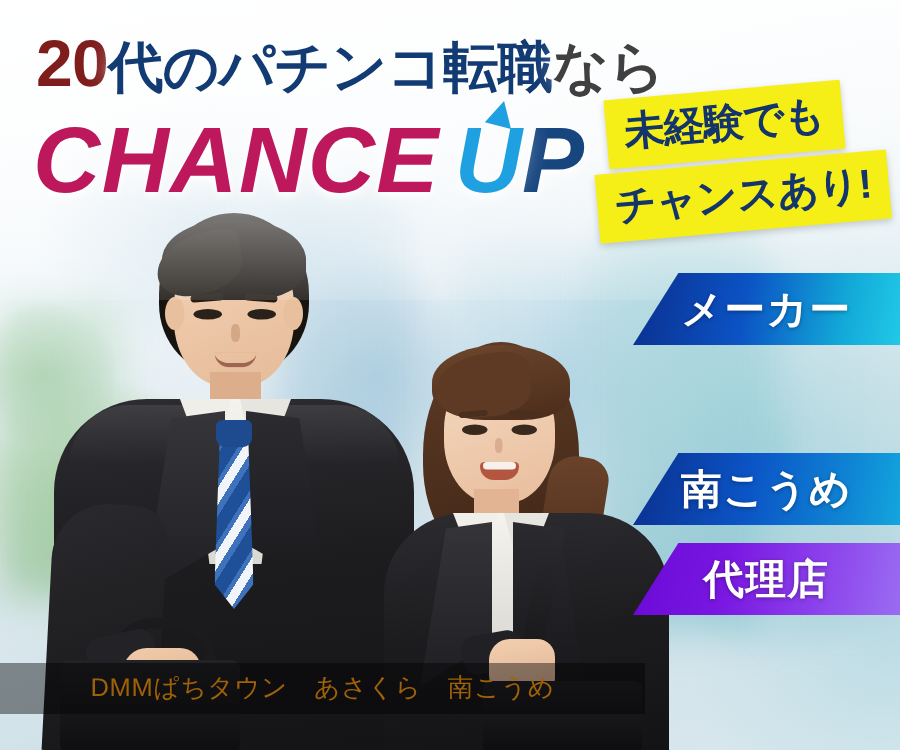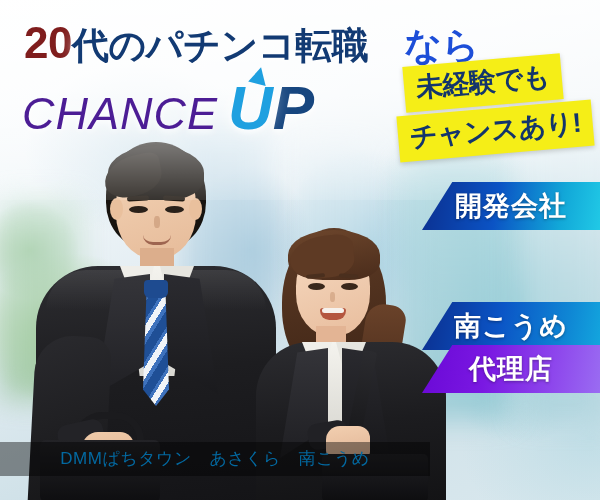--- a/index.html
+++ b/index.html
@@ -124,35 +124,35 @@
     left: 24px;
     top: 18px;
     font-size: 37px;
     font-weight: bold;
     color: #123a73;
     letter-spacing: -0.5px;
     white-space: nowrap;
     text-shadow: 0 2px 5px rgba(255,255,255,.9), 0 0 16px rgba(255,255,255,.95);
   }
   .headline .num { font-size: 44px; color: #7f1d1d; }
-  .headline .nara { color: #1d4ed8; margin-left: 36px; }
+  .headline .nara { color: #404040; }
 
   
   .logo {
     position: absolute;
     left: 22px;
     top: 72px;
     white-space: nowrap;
     text-shadow: 0 2px 6px rgba(255,255,255,.95), 0 0 18px rgba(255,255,255,.9);
   }
   .logo .chance {
-    font-size: 45px;
-    font-weight: normal;
+    font-size: 62px;
+    font-weight: bold;
     font-style: italic;
-    color: #4c1d95;
+    color: #be185d;
     letter-spacing: 1px;
   }
   .logo .u {
     font-size: 62px;
     font-weight: bold;
     font-style: italic;
     color: #1fa0e0;
     position: relative;
     margin-left: 10px;
   }
@@ -205,32 +205,32 @@
   .bar span {
     color: #ffffff;
     font-size: 27px;
     font-weight: bold;
     letter-spacing: 1px;
     text-shadow: 0 1px 3px rgba(0,0,0,.35);
   }
   .bar-1 { top: 182px; background: linear-gradient(100deg,#0b2f8f 0%,#0b53c4 42%,#12a8d8 78%,#21c9e6 100%); }
   .bar-2 { top: 242px; background: linear-gradient(100deg,#5a06d8 0%,#4a1ae0 34%,#3f5ce8 72%,#3d86f0 100%); }
   .bar-3 { top: 302px; background: linear-gradient(100deg,#0b2f8f 0%,#0b55c6 44%,#0f86d4 80%,#13a6de 100%); }
-  .bar-4 { top: 345px; background: linear-gradient(100deg,#6a08d6 0%,#7a18e2 36%,#8d45ec 72%,#9a6cf2 100%); }
+  .bar-4 { top: 362px; background: linear-gradient(100deg,#6a08d6 0%,#7a18e2 36%,#8d45ec 72%,#9a6cf2 100%); }
   .bar-5 { top: 422px; background: linear-gradient(100deg,#0e5fd0 0%,#1277dc 36%,#17a3e2 72%,#25cbea 100%); }
 
   
   .caption {
     position: absolute;
     left: 0;
     bottom: 24px;
     width: 430px;
     padding: 5px 0 6px 0;
     background: rgba(0,0,0,.42);
-    color: #0369a1;
+    color: #a16207;
     font-size: 17px;
     text-align: center;
     letter-spacing: .5px;
     white-space: nowrap;
   }
 </style>
 </head>
 <body>
 
 <div class="banner">
@@ -308,21 +308,21 @@
 
   <div class="logo">
     <span class="chance">CHANCE</span><span class="u">U</span><span class="p">P</span>
   </div>
 
   <div class="badge badge-1">未経験でも</div>
   <div class="badge badge-2">チャンスあり!</div>
 
   <div class="bars">
     <div class="bar bar-1">
-      <span>開発会社</span>
+      <span>メーカー</span>
     </div>
     <div class="bar bar-3">
       <span>南こうめ</span>
     </div>
     <div class="bar bar-4">
       <span>代理店</span>
     </div>
   </div>
 
   <div class="caption">DMMぱちタウン　あさくら　南こうめ</div>

